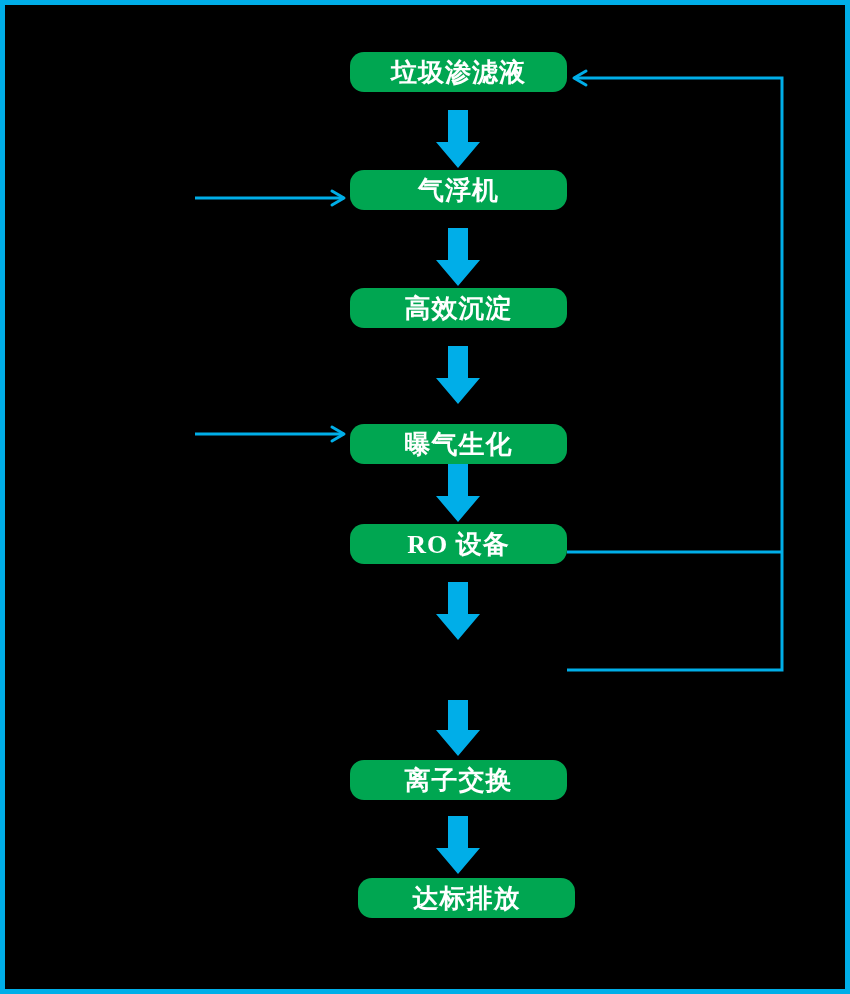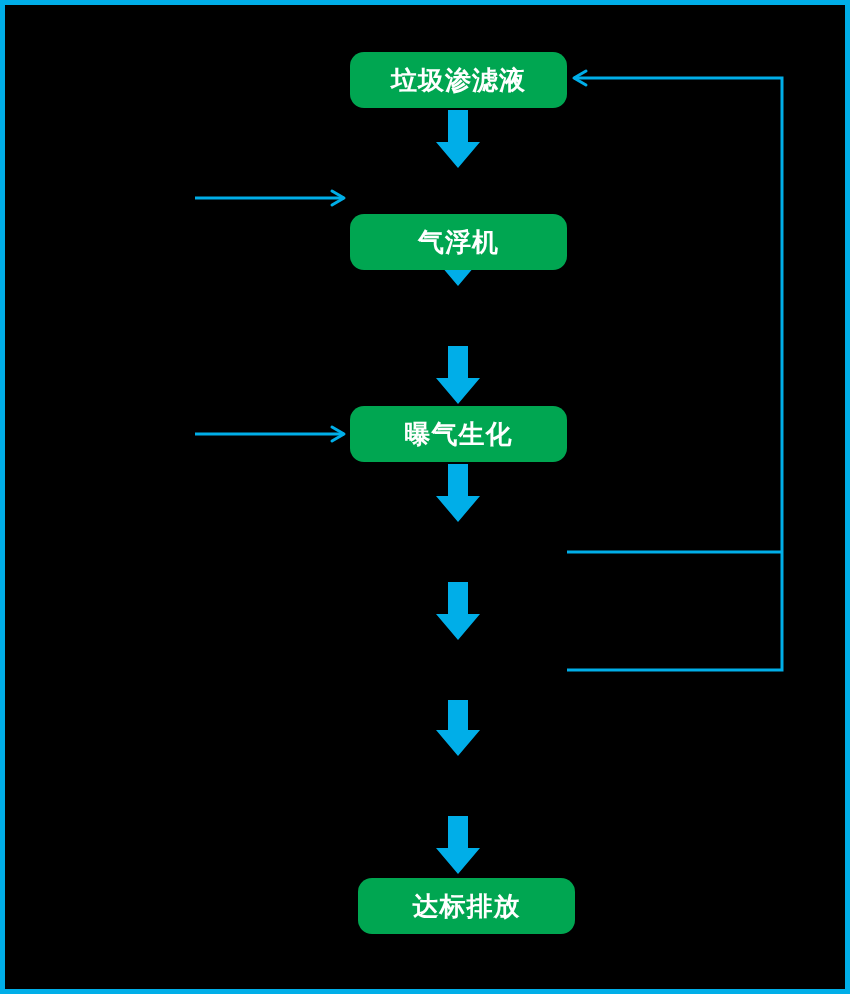--- a/index.html
+++ b/index.html
@@ -21,37 +21,37 @@
   }
   .connectors {
     position: absolute;
     left: -5px; top: -5px;   
     width: 850px; height: 994px;
   }
   .node {
     position: absolute;
     left: 345px;              
     width: 217px;
-    height: 56px;
+    height: 40px;
     background: var(--green);
     border-radius: 14px;
     display: flex;
     align-items: center;
     justify-content: center;
     color: var(--text);
     font-weight: bold;
     font-size: 26px;
     letter-spacing: 1px;
     white-space: pre;
   }
   
   .n1 { top: 47px; }
-  .n2 { top: 165px; margin-top: 44px; }
+  .n2 { top: 165px; }
   .n3 { top: 283px; }
-  .n4 { top: 401px; text-align: right; }
+  .n4 { top: 419px; text-align: right; }
   .n5 { top: 519px; }
   .n6 { top: 637px; }
   .n7 { top: 755px; }
   .n8 { top: 873px; margin-left: 8px; }
 </style>
 </head>
 <body>
 
 <div class="canvas">
 
@@ -74,16 +74,19 @@
 
     <path d="M195,198 H344" fill="none" stroke="#00AEE8" stroke-width="3" marker-end="url(#chev)"></path>
     <path d="M195,434 H344" fill="none" stroke="#00AEE8" stroke-width="3" marker-end="url(#chev)"></path>
 
     <path d="M567,552 H782" fill="none" stroke="#00AEE8" stroke-width="3"></path>
     <path d="M567,670 H782 V78 H574" fill="none" stroke="#00AEE8" stroke-width="3" marker-end="url(#chev)"></path>
   </svg>
 
   <div class="node n1">垃圾渗滤液</div>
   <div class="node n2">气浮机</div>
+  <div class="node n3">高效沉淀</div>
   <div class="node n4">曝气生化</div>
+  <div class="node n5">RO 设备</div>
+  <div class="node n7">离子交换</div>
   <div class="node n8">达标排放</div>
 
 </div>
 
 </body></html>

